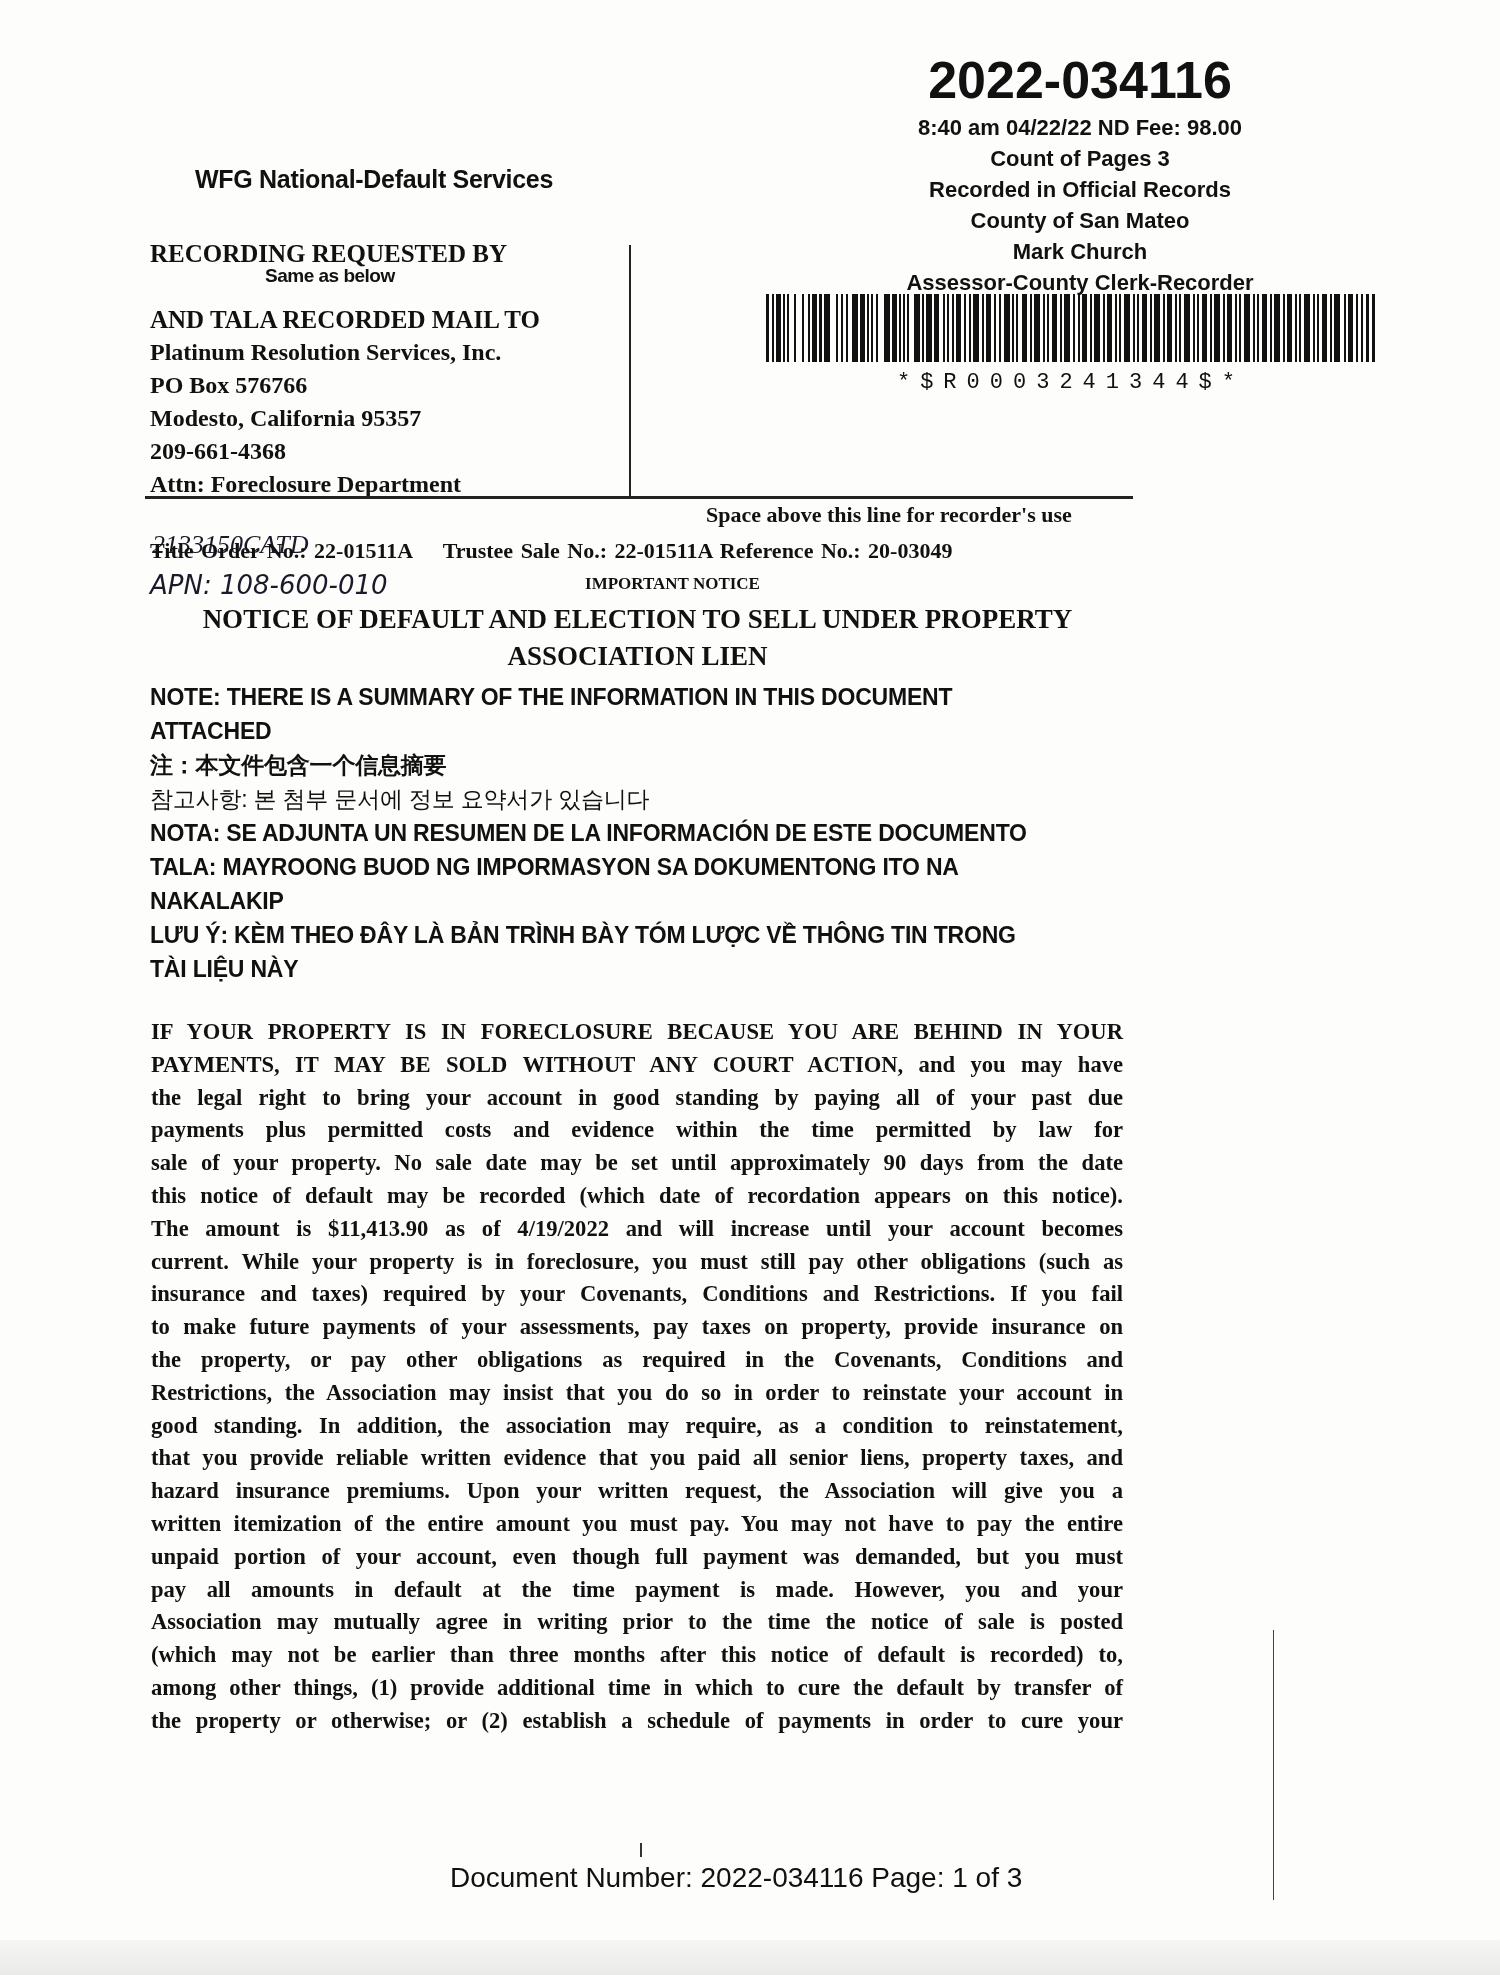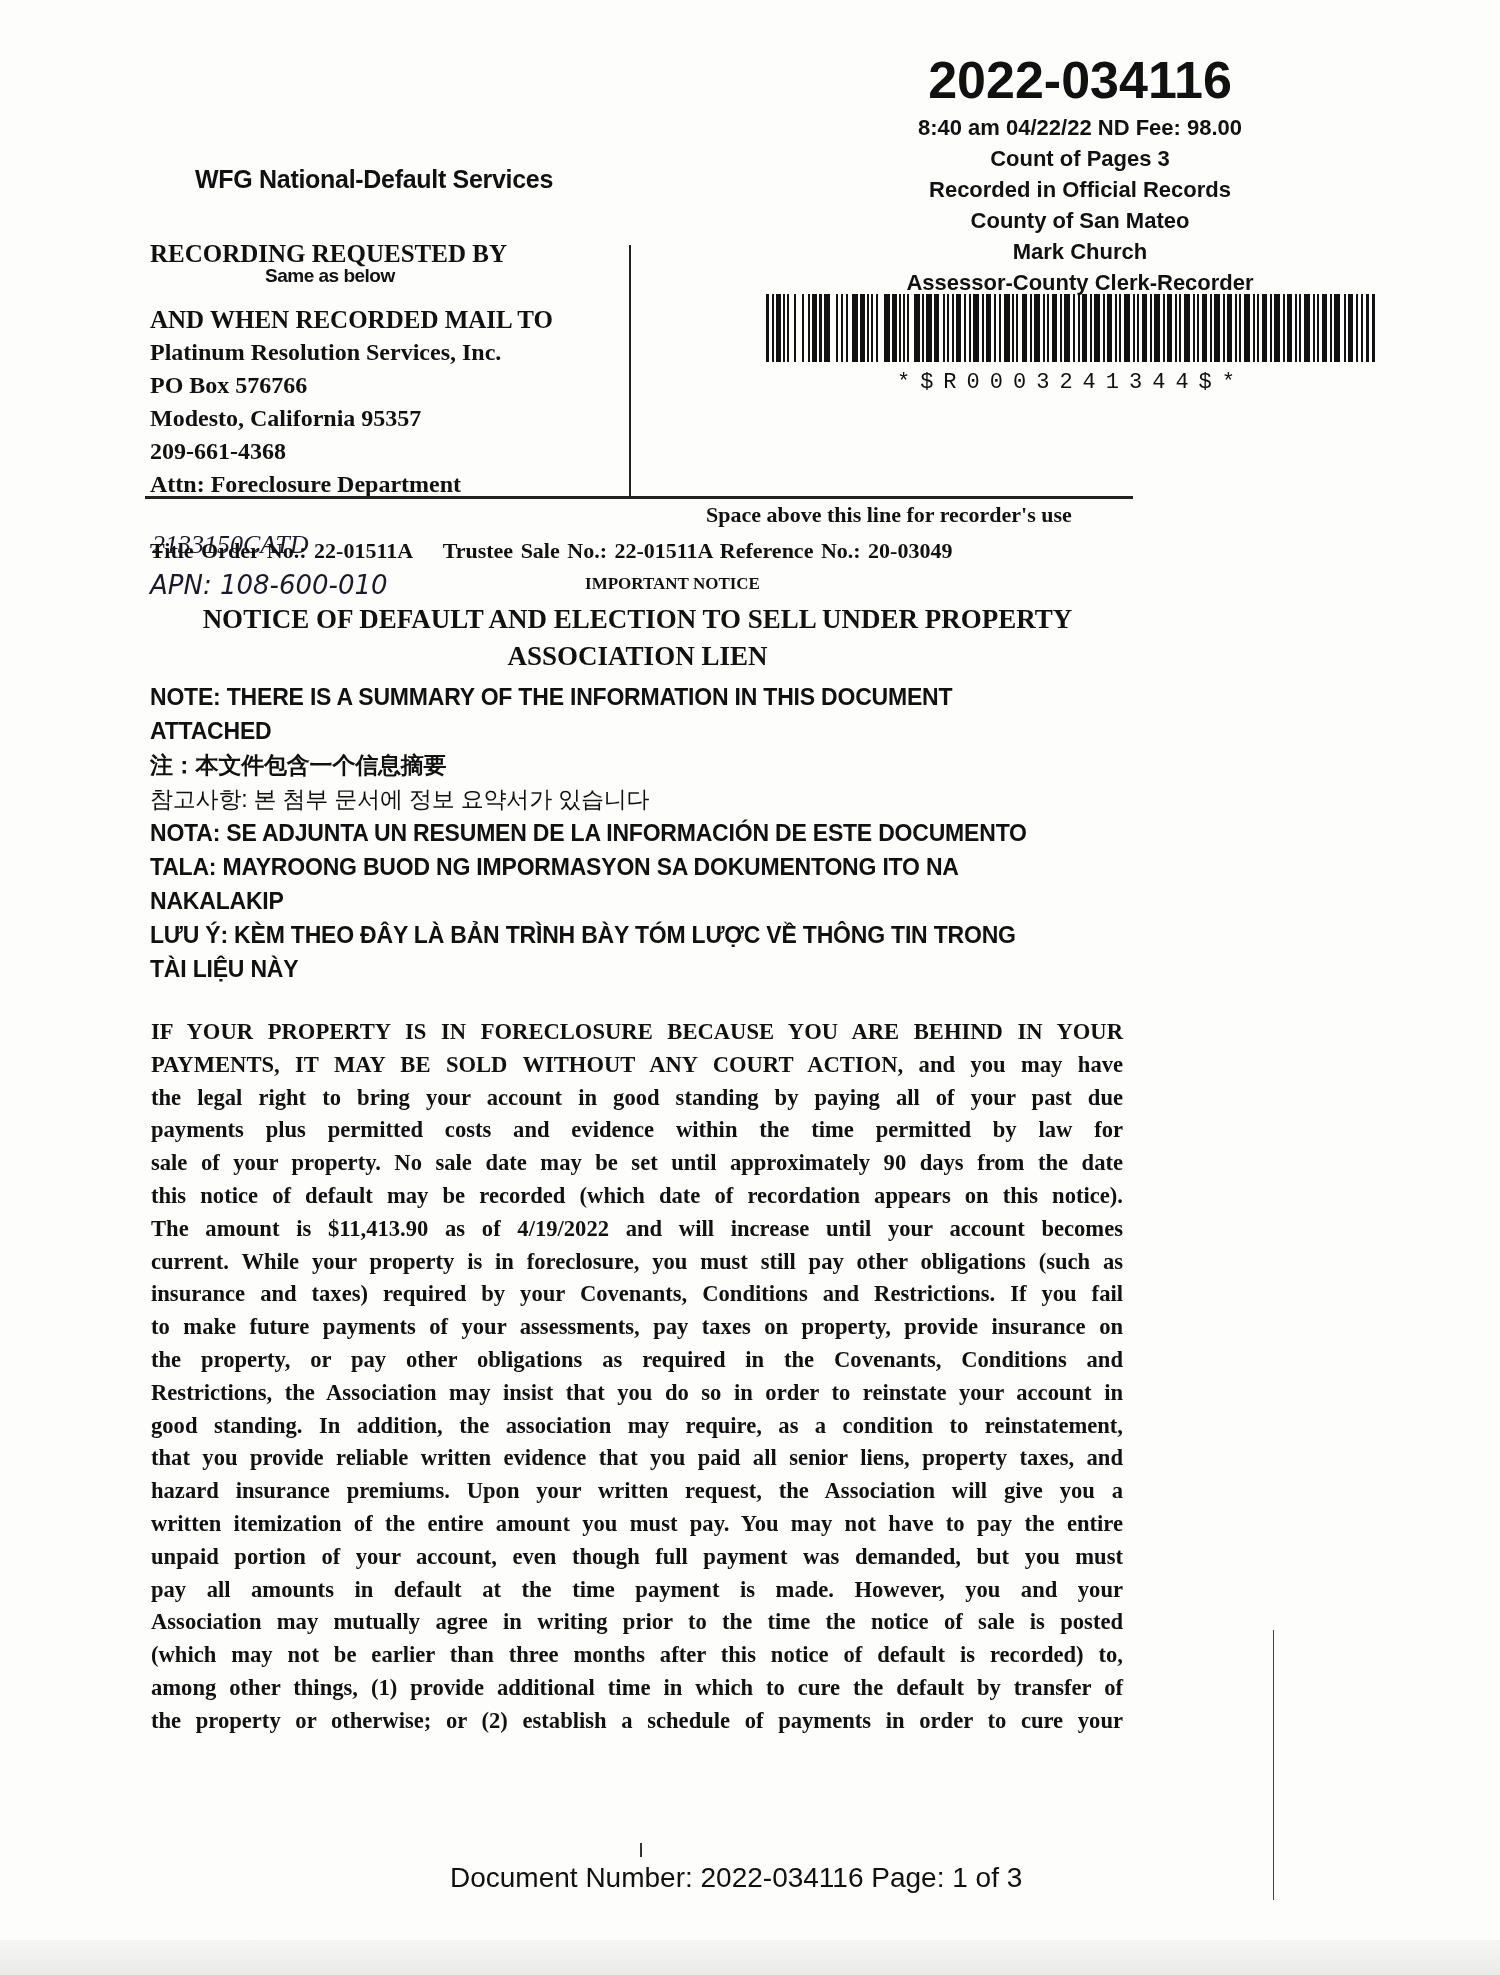--- a/index.html
+++ b/index.html
@@ -166,21 +166,21 @@
       <rect x="606" y="0" width="3" height="68"></rect>
   </g>
 </svg>
 <div id="barcode-text" class="abs">*$R0003241344$*</div>
 
 <div id="wfg" class="abs sans">WFG National-Default Services</div>
 <div id="req-by" class="abs serif">RECORDING REQUESTED BY</div>
 <div id="same-below" class="abs sans">Same as below</div>
 
 <div id="mail-block" class="abs serif">
-  <div class="hdr">AND WHEN RECORDED MAIL TO</div>
+  <div class="hdr">AND TALA RECORDED MAIL TO</div>
   <div>Platinum Resolution Services, Inc.</div>
   <div>PO Box 576766</div>
   <div>Modesto, California 95357</div>
   <div>209-661-4368</div>
   <div>Attn: Foreclosure Department</div>
 </div>
 
 <div id="vline" class="abs"></div>
 <div id="hline" class="abs"></div>
 

